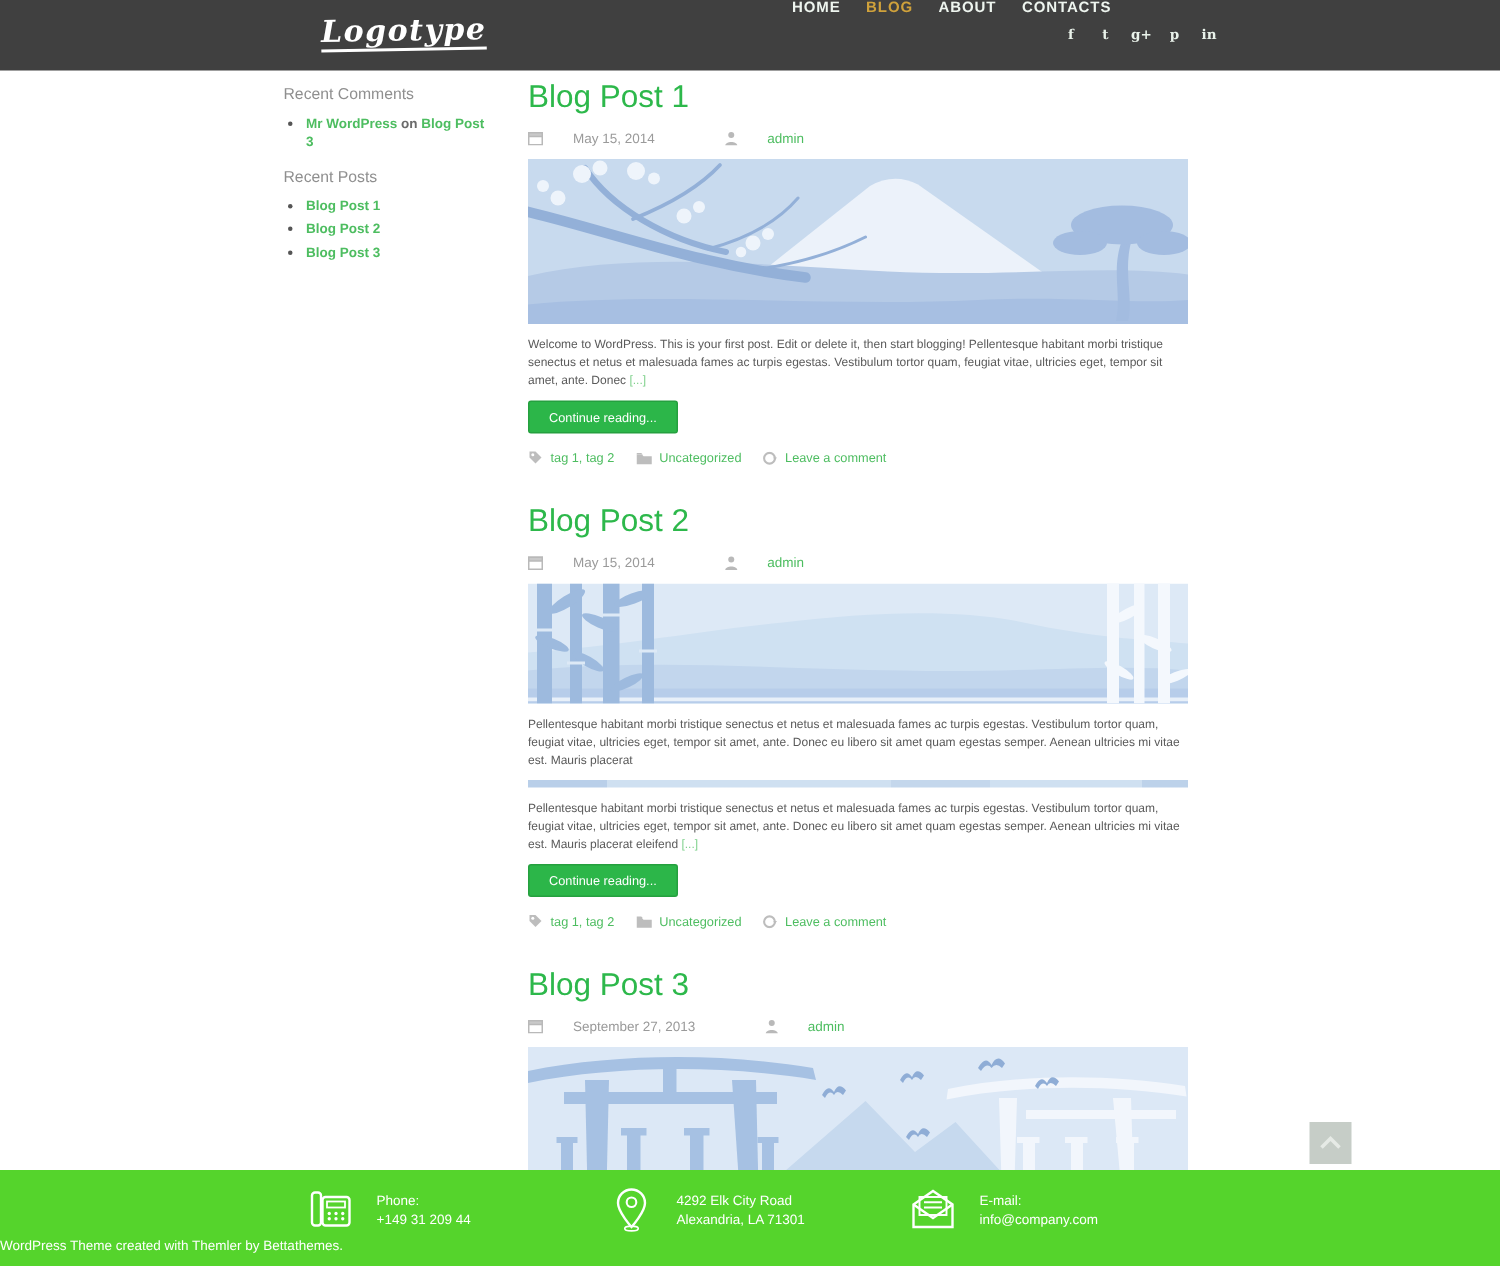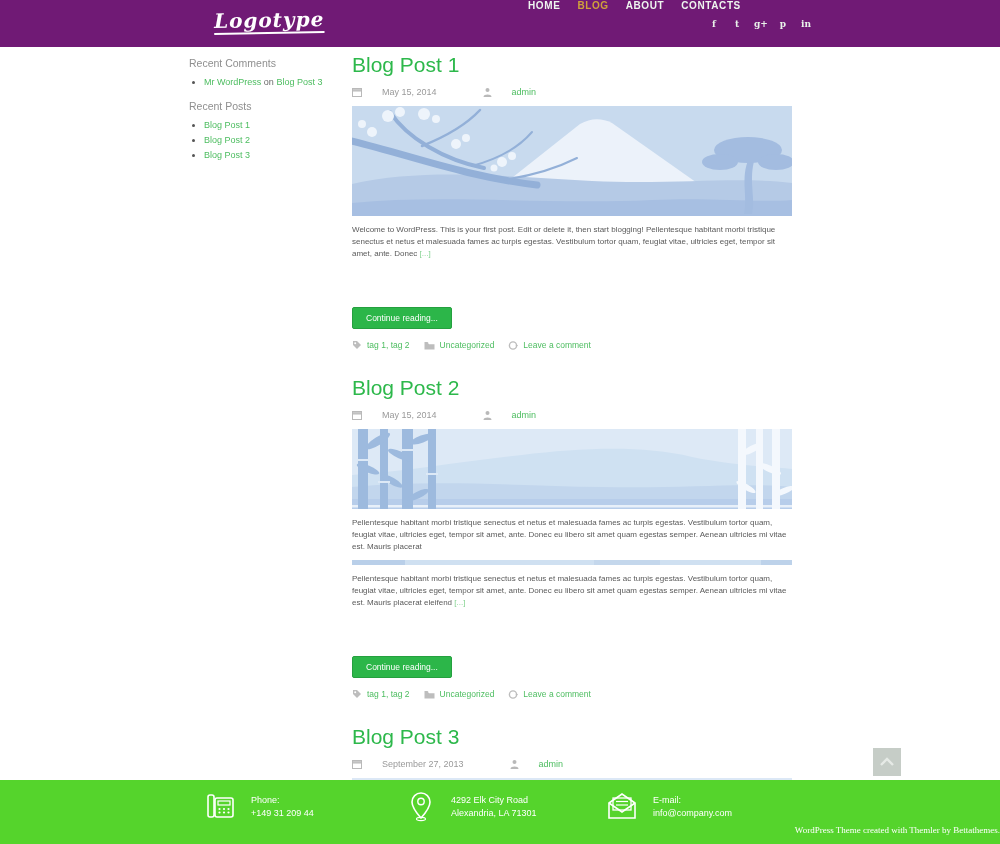--- a/index.html
+++ b/index.html
@@ -2,69 +2,69 @@
 <html><head>
 <meta charset="utf-8">
 <style>
   * { margin:0; padding:0; box-sizing:border-box; }
   html,body { background:#ffffff; }
   .page {
     position:relative; width:1000px; height:844px; background:#fff;
     font-family:"Liberation Sans", sans-serif; overflow:hidden;
   }
   
-  .header { position:absolute; top:0; left:0; width:1000px; height:47px; background:#701a75; }
+  .header { position:absolute; top:0; left:0; width:1000px; height:47px; background:#404040; }
   .logo {
     position:absolute; left:214px; top:8px; color:#fff;
     font-family:"DejaVu Serif", serif; font-style:italic; font-weight:bold;
     font-size:20px; letter-spacing:1px;
     text-decoration:underline; text-underline-offset:5px; text-decoration-thickness:1.5px;
     transform:rotate(-1deg);
   }
   .nav { position:absolute; left:528px; top:0; height:47px; display:flex; align-items:flex-start; gap:17px; }
   .nav-item { font-size:10px; font-weight:bold; letter-spacing:.6px; color:#eef5ef; cursor:pointer; }
   .nav-item.active { color:#cfa13b; }
   .social { position:absolute; left:708px; top:0; height:47px; display:flex; align-items:center; gap:11px; }
   .social-icon {
     color:#e9f2ea; font-size:9px; font-weight:bold; width:12px; text-align:center;
     font-family:"DejaVu Serif", serif; cursor:pointer;
   }
   
   .content { position:absolute; top:47px; left:0; width:1000px; }
   .sidebar { position:absolute; left:189px; top:8px; width:140px; }
   .widget-title { font-size:10.5px; font-weight:normal; color:#8f8f8f; margin:2px 0 7px; }
-  .widget-list { list-style:disc; padding-left:15px; color:#555; margin-bottom:12px; }
+  .widget-list { list-style:disc; padding-left:15px; color:#555; margin-bottom:12px;font-weight:bold; }
   .widget-list li { font-size:9px; line-height:1.35; margin-bottom:3px; }
   .green-link { color:#4dbd60; text-decoration:none; cursor:pointer; }
   .connector { color:#6b6b6b; }
   .main { position:absolute; left:352px; top:0; width:440px; }
   
   .post-title { font-size:21px; font-weight:normal; color:#2db84b; margin:6px 0 10px; }
   .post-byline { display:flex; align-items:flex-start; gap:20px; font-size:9px; color:#9a9a9a; margin-bottom:9px; }
   .post-byline .sep { width:6px; }
   .featured { display:block; width:440px; }
   .excerpt { font-size:8px; line-height:1.5; color:#5a5a5a; margin:8px 0 7px; }
   .ellipsis { color:#7fd18c; }
   .img-strip { width:440px; height:5px;
     background:linear-gradient(90deg,#b9cfe9 0 12%,#cfe0f1 12% 55%,#c4d7ec 55% 70%,#cfe0f1 70% 93%,#bdd2ea 93%);
     margin:2px 0 7px; }
   .btn-continue {
     display:inline-block; background:#2cb649; border:1px solid #25a03f; border-radius:2px;
-    color:#fff; font-size:8.5px; padding:5px 13px 5px; cursor:pointer;margin-top:40px;
+    color:#fff; font-size:8.5px; padding:5px 13px 5px; cursor:pointer;
   }
   .post-terms { display:flex; align-items:flex-end; gap:5px; font-size:8.5px; color:#4dbd60; margin:11px 0 26px; }
   .post-terms .gap { width:4px; }
   .micon { flex:0 0 auto; display:inline-block; }
   
   .footer { position:absolute; left:0; top:780px; width:1000px; height:64px; background:#55d42c; color:#fff; }
   .footer-cols { display:flex; padding:9px 0 0 205px; }
   .footer-col { width:200px; display:flex; align-items:center; }
   .footer-icon { margin-right:14px; margin-top:1px; }
   .footer-text { font-size:9px; line-height:1.45; padding-top:3px; }
-  .footer-credit { text-align:right; font-size:9px; margin-top:3px;font-family:Liberation Serif, serif; }
+  .footer-credit { text-align:left; font-size:9px; margin-top:3px; }
   
   .scroll-top {
     position:absolute; left:873px; top:748px; width:28px; height:28px;
     background:#c6cdc7; display:flex; align-items:center; justify-content:center; cursor:pointer;
   }
 </style>
 </head>
 <body>
 
 <div class="page">

